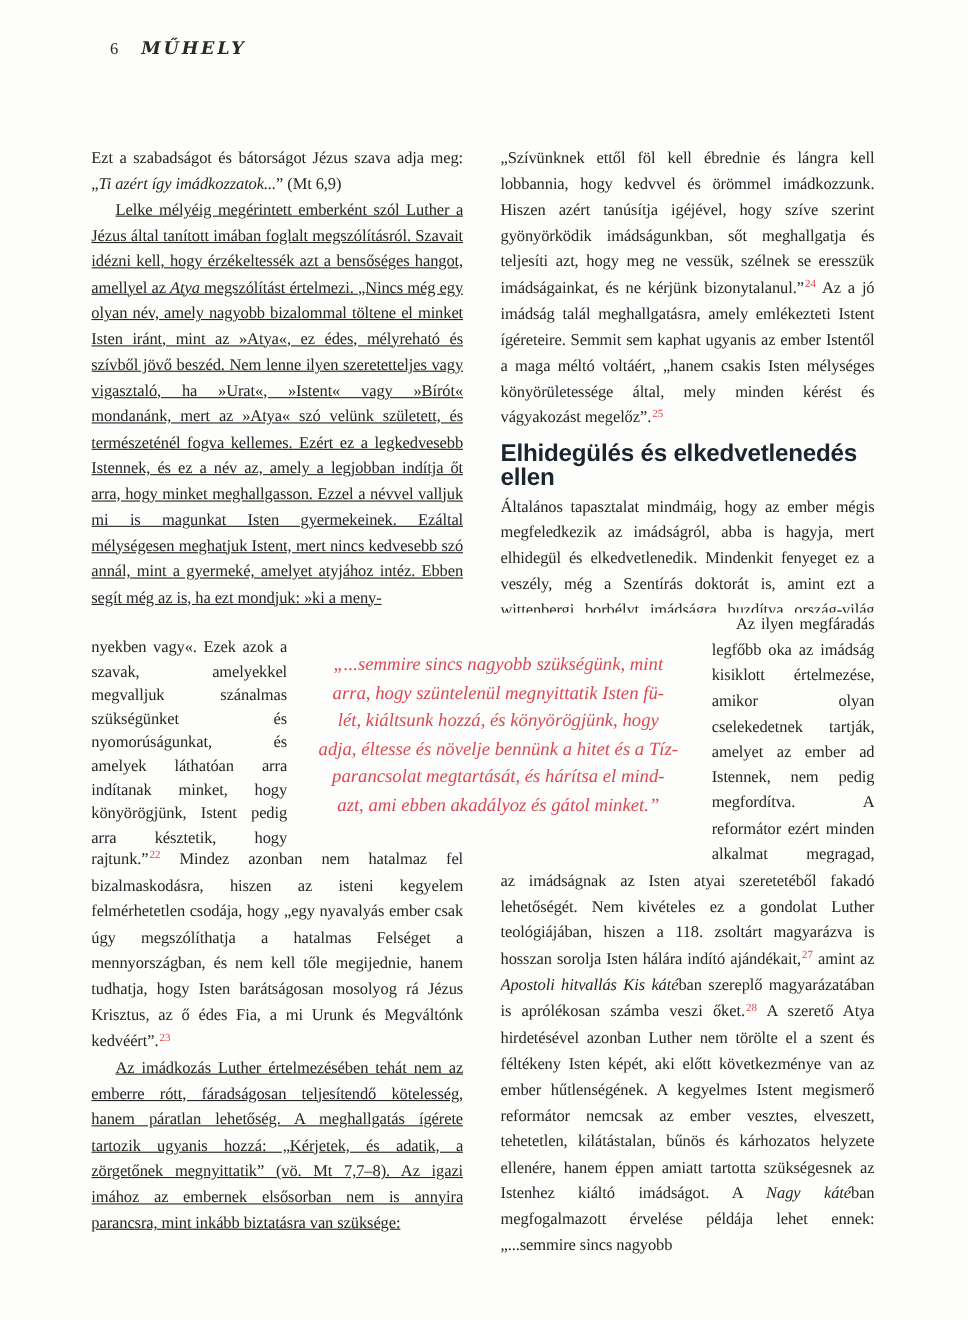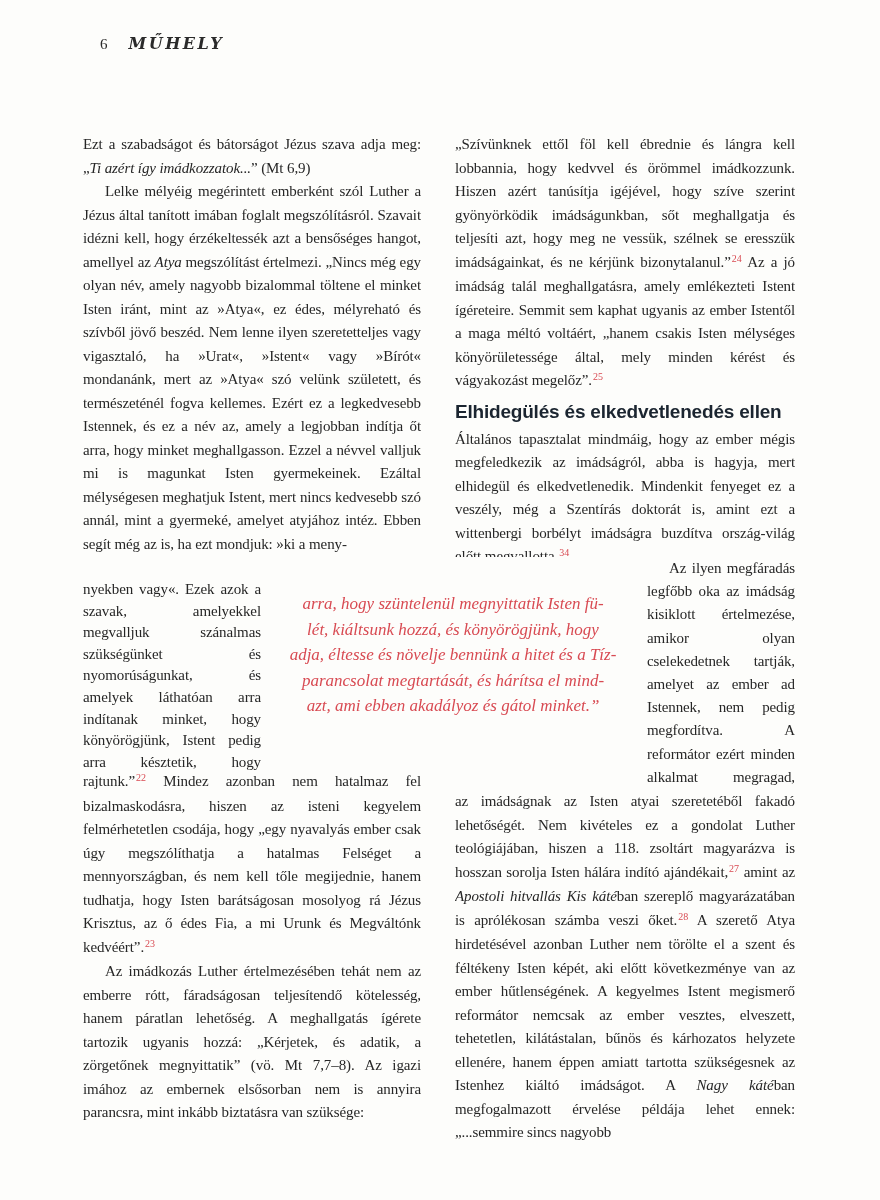--- a/index.html
+++ b/index.html
@@ -37,32 +37,32 @@
     hyphens:auto;-webkit-hyphens:auto;
   }
   .col-left{left:83px;width:338px;}
   .col-right{left:455px;width:340px;}
   .seg{overflow:hidden;}
   .seg-l1{height:446px;}
   .seg-l2{width:178px;height:191px;line-height:21.6px;}
   .seg-r1{height:424px;}
   .seg-r2{width:148px;height:233px;line-height:23.2px;margin-left:192px;text-indent:22px;}
   .para{margin:0;}
-  .para.indent{text-indent:22px;}
+  .para.indent{text-indent:22px;text-decoration:underline;}
   .run-i{font-style:italic;}
   .run-sup{
     color:var(--red);
     font-size:10px;
     position:relative;top:-5px;
     margin-left:1px;
     letter-spacing:0;
   }
   .subhead{
     font-family:"Liberation Sans","DejaVu Sans",sans-serif;
-    font-size:19px;line-height:22px;
+    font-size:22px;line-height:22px;
     font-weight:bold;color:var(--heading);
     text-align:left;letter-spacing:-0.2px;
     margin:7px 0 5px 0;
   }
   
   .pull-quote{
     position:absolute;left:253px;top:591px;width:400px;
     font-family:"Liberation Serif","DejaVu Serif",serif;
     font-style:italic;
     font-size:17px;line-height:25.5px;
@@ -96,20 +96,21 @@
     <div class="seg seg-r1">
       <div class="para"><span>„Szívünknek ettől föl kell ébrednie és lángra kell lobbannia, hogy kedvvel és örömmel imádkozzunk. Hiszen azért tanúsítja igéjével, hogy szíve szerint gyönyörködik imádságunkban, sőt meghallgatja és teljesíti azt, hogy meg ne vessük, szélnek se eresszük imádságainkat, és ne kérjünk bizonytalanul.”</span><span class="run-sup">24</span><span> Az a jó imádság talál meghallgatásra, amely emlékezteti Istent ígéreteire. Semmit sem kaphat ugyanis az ember Istentől a maga méltó voltáért, „hanem csakis Isten mélységes könyörületessége által, mely minden kérést és vágyakozást megelőz”.</span><span class="run-sup">25</span></div>
       <h2 class="subhead">Elhidegülés és elkedvetlenedés ellen</h2>
       <div class="para"><span>Általános tapasztalat mindmáig, hogy az ember mégis megfeledkezik az imádságról, abba is hagyja, mert elhidegül és elkedvetlenedik. Mindenkit fenyeget ez a veszély, még a Szentírás doktorát is, amint ezt a wittenbergi borbélyt imádságra buzdítva ország-világ előtt megvallotta.</span><span class="run-sup">34</span></div>
     </div>
     <div class="seg seg-r2"><span>Az ilyen megfáradás legfőbb oka az imádság kisiklott értelmezése, amikor olyan cselekedetnek tartják, amelyet az ember ad Istennek, nem pedig megfordítva. A reformátor ezért minden alkalmat megragad, hogy hirdesse</span></div>
     <div class="seg seg-r3"><span>az imádságnak az Isten atyai szeretetéből fakadó lehetőségét. Nem kivételes ez a gondolat Luther teológiájában, hiszen a 118. zsoltárt magyarázva is hosszan sorolja Isten hálára indító ajándékait,</span><span class="run-sup">27</span><span> amint az </span><span class="run-i">Apostoli hitvallás Kis káté</span><span>ban szereplő magyarázatában is aprólékosan számba veszi őket.</span><span class="run-sup">28</span><span> A szerető Atya hirdetésével azonban Luther nem törölte el a szent és féltékeny Isten képét, aki előtt következménye van az ember hűtlenségének. A kegyelmes Istent megismerő reformátor nemcsak az ember vesztes, elveszett, tehetetlen, kilátástalan, bűnös és kárhozatos helyzete ellenére, hanem éppen amiatt tartotta szükségesnek az Istenhez kiáltó imádságot. A </span><span class="run-i">Nagy káté</span><span>ban megfogalmazott érvelése példája lehet ennek: „...semmire sincs nagyobb</span></div>
   </div>
 
   <div class="pull-quote">
+      <div class="pq-line">„...semmire sincs nagyobb szükségünk, mint</div>
       <div class="pq-line">arra, hogy szüntelenül megnyittatik Isten fü-</div>
       <div class="pq-line">lét, kiáltsunk hozzá, és könyörögjünk, hogy</div>
       <div class="pq-line">adja, éltesse és növelje bennünk a hitet és a Tíz-</div>
       <div class="pq-line">parancsolat megtartását, és hárítsa el mind-</div>
       <div class="pq-line">azt, ami ebben akadályoz és gátol minket.”</div>
     </div>
 
 </div>
 
 </body></html>

